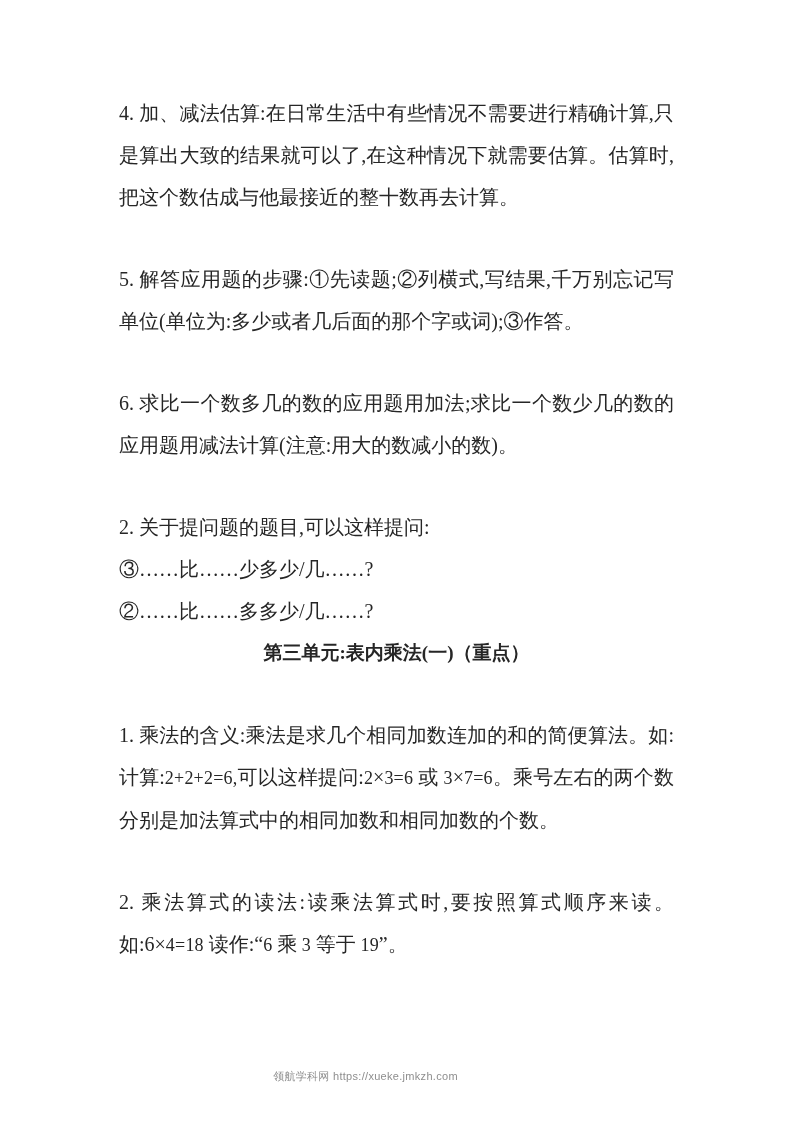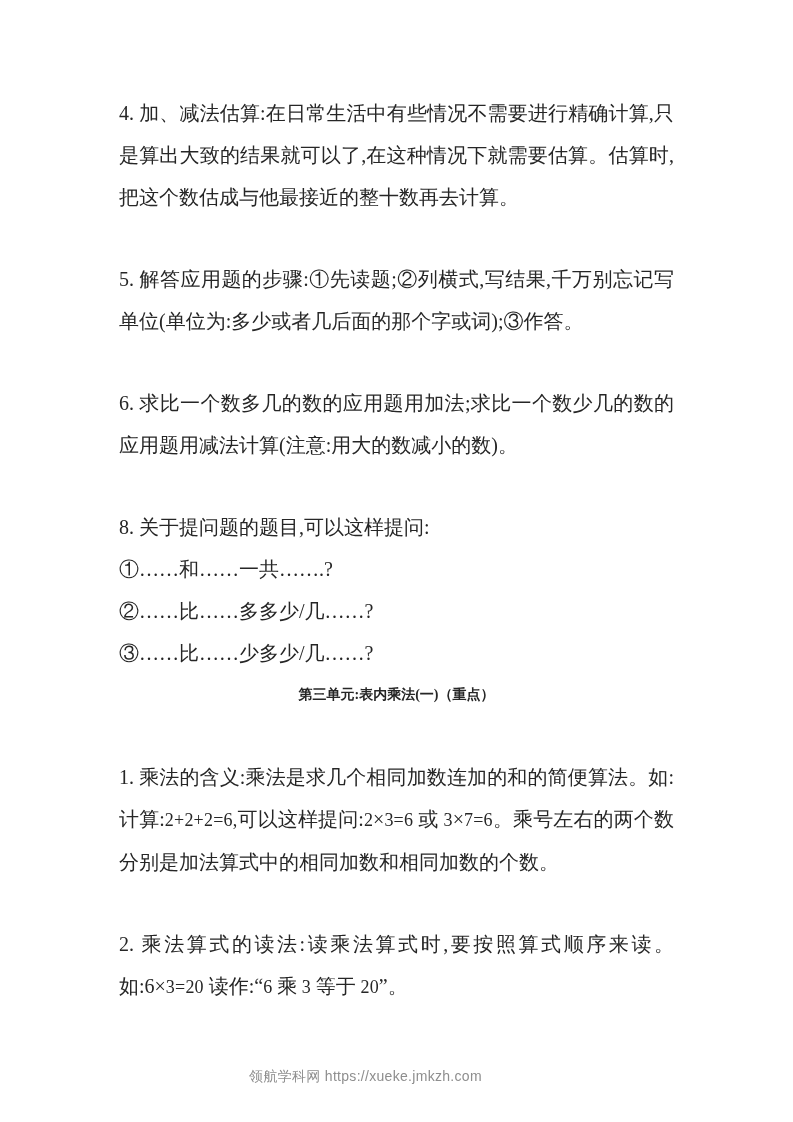--- a/index.html
+++ b/index.html
@@ -27,55 +27,54 @@
     text-align: justify;
     text-justify: inter-ideograph;
   }
   .para { margin: 0 0 40px 0; }
   .para.no-gap { margin-bottom: 0; }
   .plines { text-align: left; }
   .plines .line { text-align: left; }
   .heading {
     text-align: center;
     font-weight: bold;
-    font-size: 14px;
+    font-size: 19px;
     margin: 0 0 40px 0;
   }
   .num {
     font-family: Liberation Serif, serif;
     font-size: 0.9em;
     letter-spacing: 0.2px;
   }
   .footer {
     position: absolute;
     top: 1063px;
     left: 0;
     width: 731px;
     text-align: center;
     font-family: "Liberation Sans", "DejaVu Sans", sans-serif;
-    font-size: 14px;
+    font-size: 11px;
     line-height: 26px;
     color: #8e8e8e;
     letter-spacing: 0.3px;
   }
 </style>
 </head>
 <body>
 
 <div class="page" style="background: rgb(255, 255, 255);">
   <div class="doc" style="color: rgb(38, 38, 38);">
       <div class="para"><span>4. 加、减法估算:在日常生活中有些情况不需要进行精确计算,只是算出大致的结果就可以了,在这种情况下就需要估算。估算时,把这个数估成与他最接近的整十数再去计算。</span></div>
       <div class="para"><span>5. 解答应用题的步骤:①先读题;②列横式,写结果,千万别忘记写单位(单位为:多少或者几后面的那个字或词);③作答。</span></div>
       <div class="para"><span>6. 求比一个数多几的数的应用题用加法;求比一个数少几的数的应用题用减法计算(注意:用大的数减小的数)。</span></div>
       <div class="para plines no-gap">
-        <div class="line"><span>8. 关于提问题的题目,可以这样提问:</span></div>
-        <div class="line"><span>①……和……一共…….?</span></div>
+        <div class="line"><span>2. 关于提问题的题目,可以这样提问:</span></div>
+        <div class="line"><span>③……比……少多少/几……?</span></div>
         <div class="line"><span>②……比……多多少/几……?</span></div>
-        <div class="line"><span>③……比……少多少/几……?</span></div>
       </div>
       <div class="heading"><span>第三单元:表内乘法(一)（重点）</span></div>
       <div class="para"><span>1. 乘法的含义:乘法是求几个相同加数连加的和的简便算法。如:计算:</span><span class="num">2+2+2=6,</span><span>可以这样提问:</span><span class="num">2</span><span>×</span><span class="num">3=6</span><span> 或 </span><span class="num">3</span><span>×</span><span class="num">7=6</span><span>。乘号左右的两个数分别是加法算式中的相同加数和相同加数的个数。</span></div>
-      <div class="para"><span>2. 乘法算式的读法:读乘法算式时,要按照算式顺序来读。如:6×</span><span class="num">3=20</span><span> 读作:“</span><span class="num">6 </span><span>乘</span><span class="num"> 3 </span><span>等于</span><span class="num"> 20</span><span>”。</span></div>
+      <div class="para"><span>2. 乘法算式的读法:读乘法算式时,要按照算式顺序来读。如:6×</span><span class="num">4=18</span><span> 读作:“</span><span class="num">6 </span><span>乘</span><span class="num"> 3 </span><span>等于</span><span class="num"> 19</span><span>”。</span></div>
     </div>
   <div class="footer" style="color: rgb(142, 142, 142);">
     <span>领航学科网 https://xueke.jmkzh.com</span>
   </div>
 </div>
 
 </body></html>

